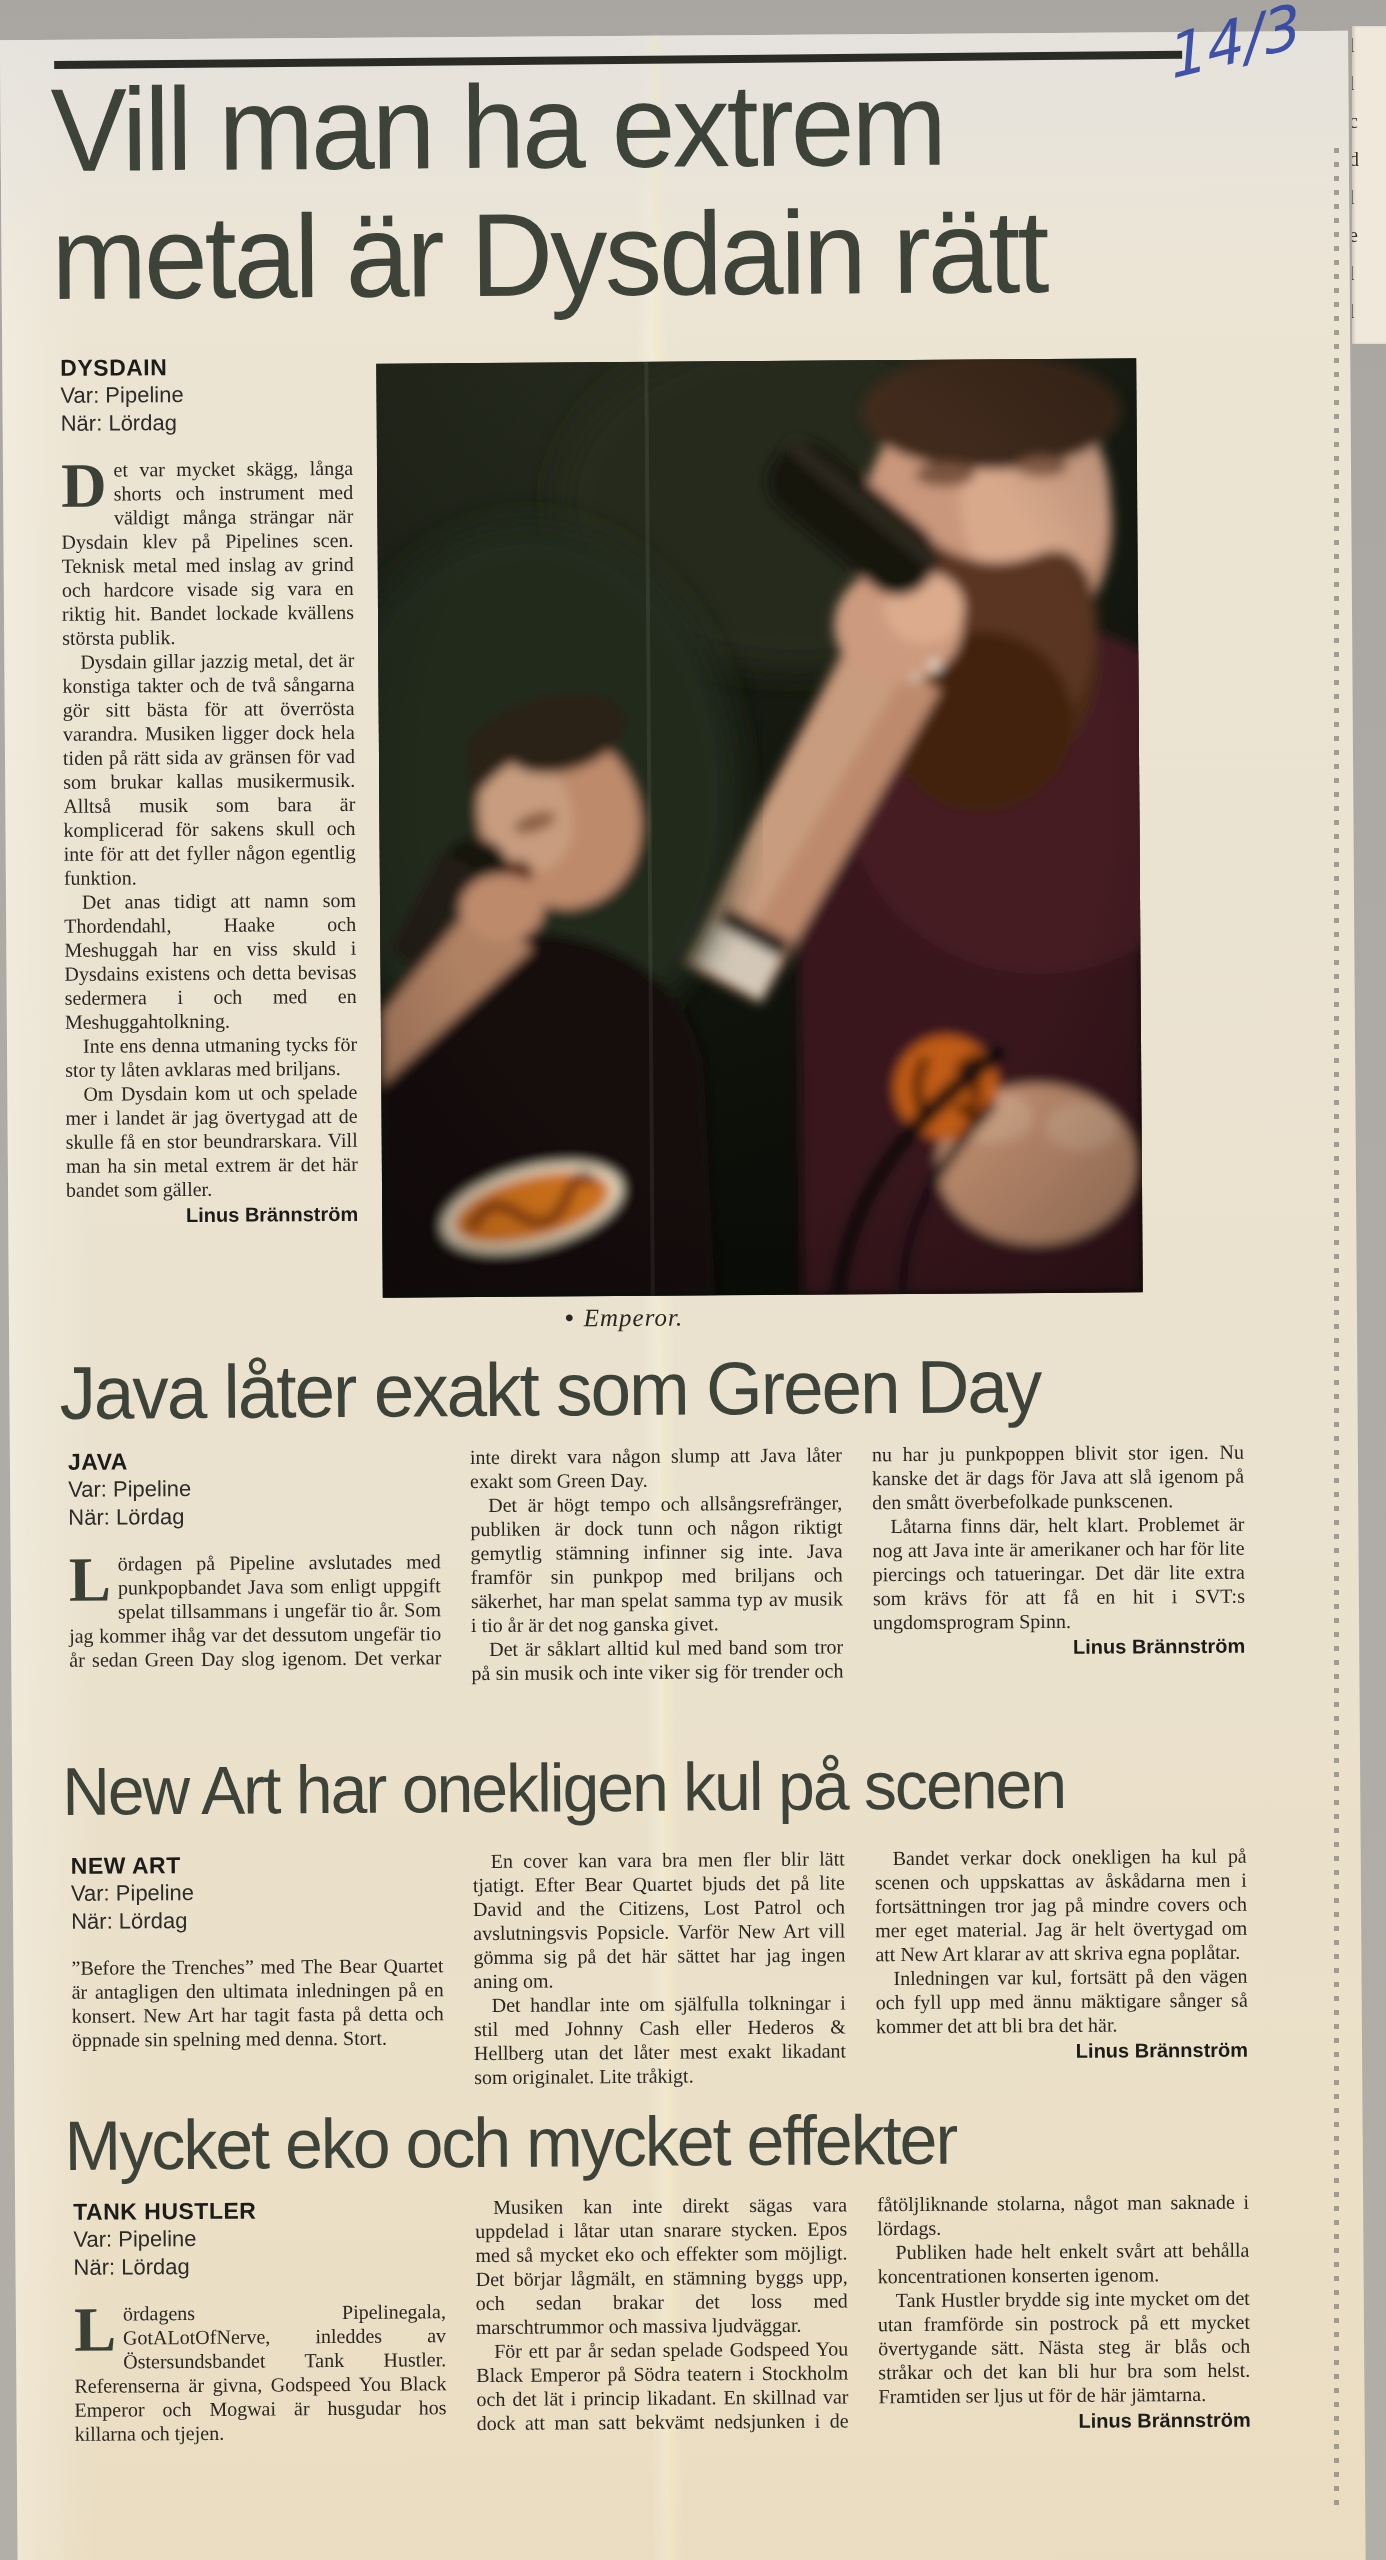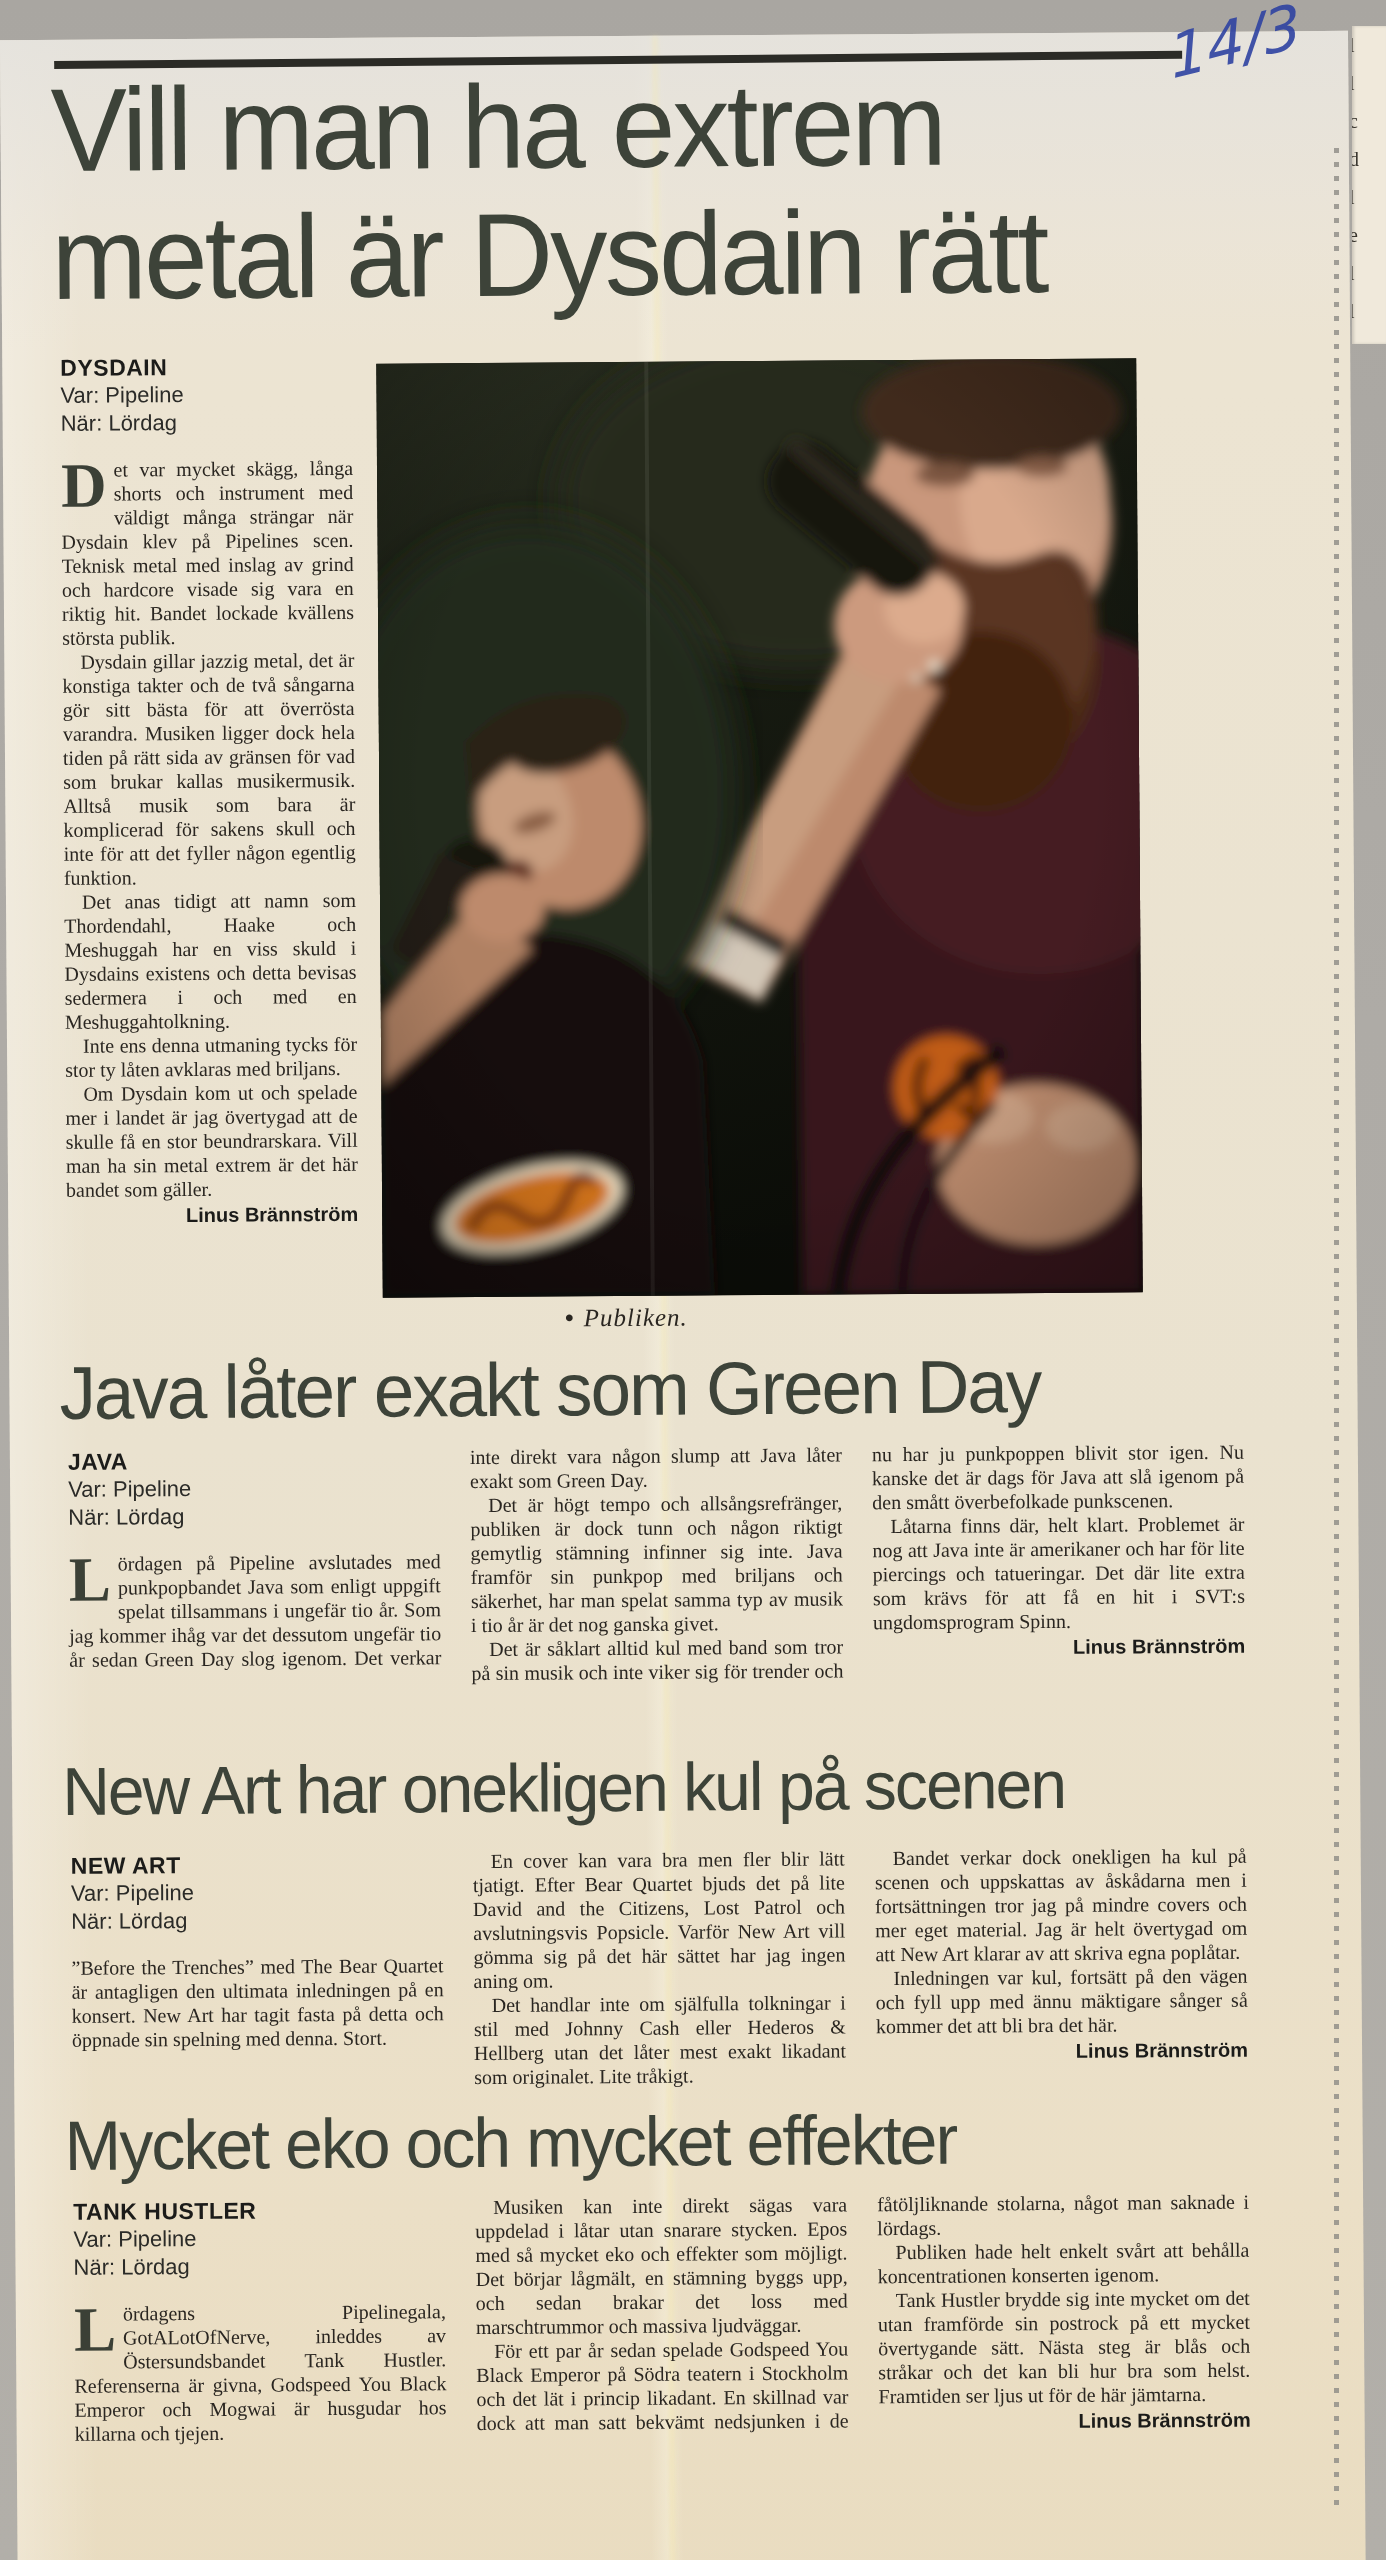--- a/index.html
+++ b/index.html
@@ -166,21 +166,21 @@
         <ellipse cx="150" cy="845" rx="80" ry="31" fill="#d8771d"></ellipse>
         <path d="M85,852 Q110,818 135,848 T185,845 T215,838" stroke="#7c3008" stroke-width="10" fill="none"></path>
       </g>
     </g>
 
     <rect x="268" y="0" width="4" height="934" fill="rgba(255,255,240,0.07)"></rect>
     <rect width="760" height="934" fill="url(#vign)"></rect>
   </svg>
 
   <div class="caption">
-    <span class="bullet">•</span><span class="cap-text">Publiken.</span>
+    <span class="bullet">•</span><span class="cap-text">Emperor.</span>
   </div>
 
   <div class="hl hl-java">Java låter exakt som Green Day</div>
   <div class="bodycol cols3" id="java-body">
     <div class="kicker">
       <div class="band">JAVA</div>
       <div class="kline">Var: Pipeline</div>
       <div class="kline">När: Lördag</div>
     </div>
     <p><span class="dropcap">L</span><span>ördagen på Pipeline avslutades med punkpopbandet Java som enligt uppgift spelat tillsammans i ungefär tio år. Som jag kommer ihåg var det dessutom ungefär tio år sedan Green Day slog igenom. Det verkar inte direkt vara någon slump att Java låter exakt som Green Day.</span></p>

